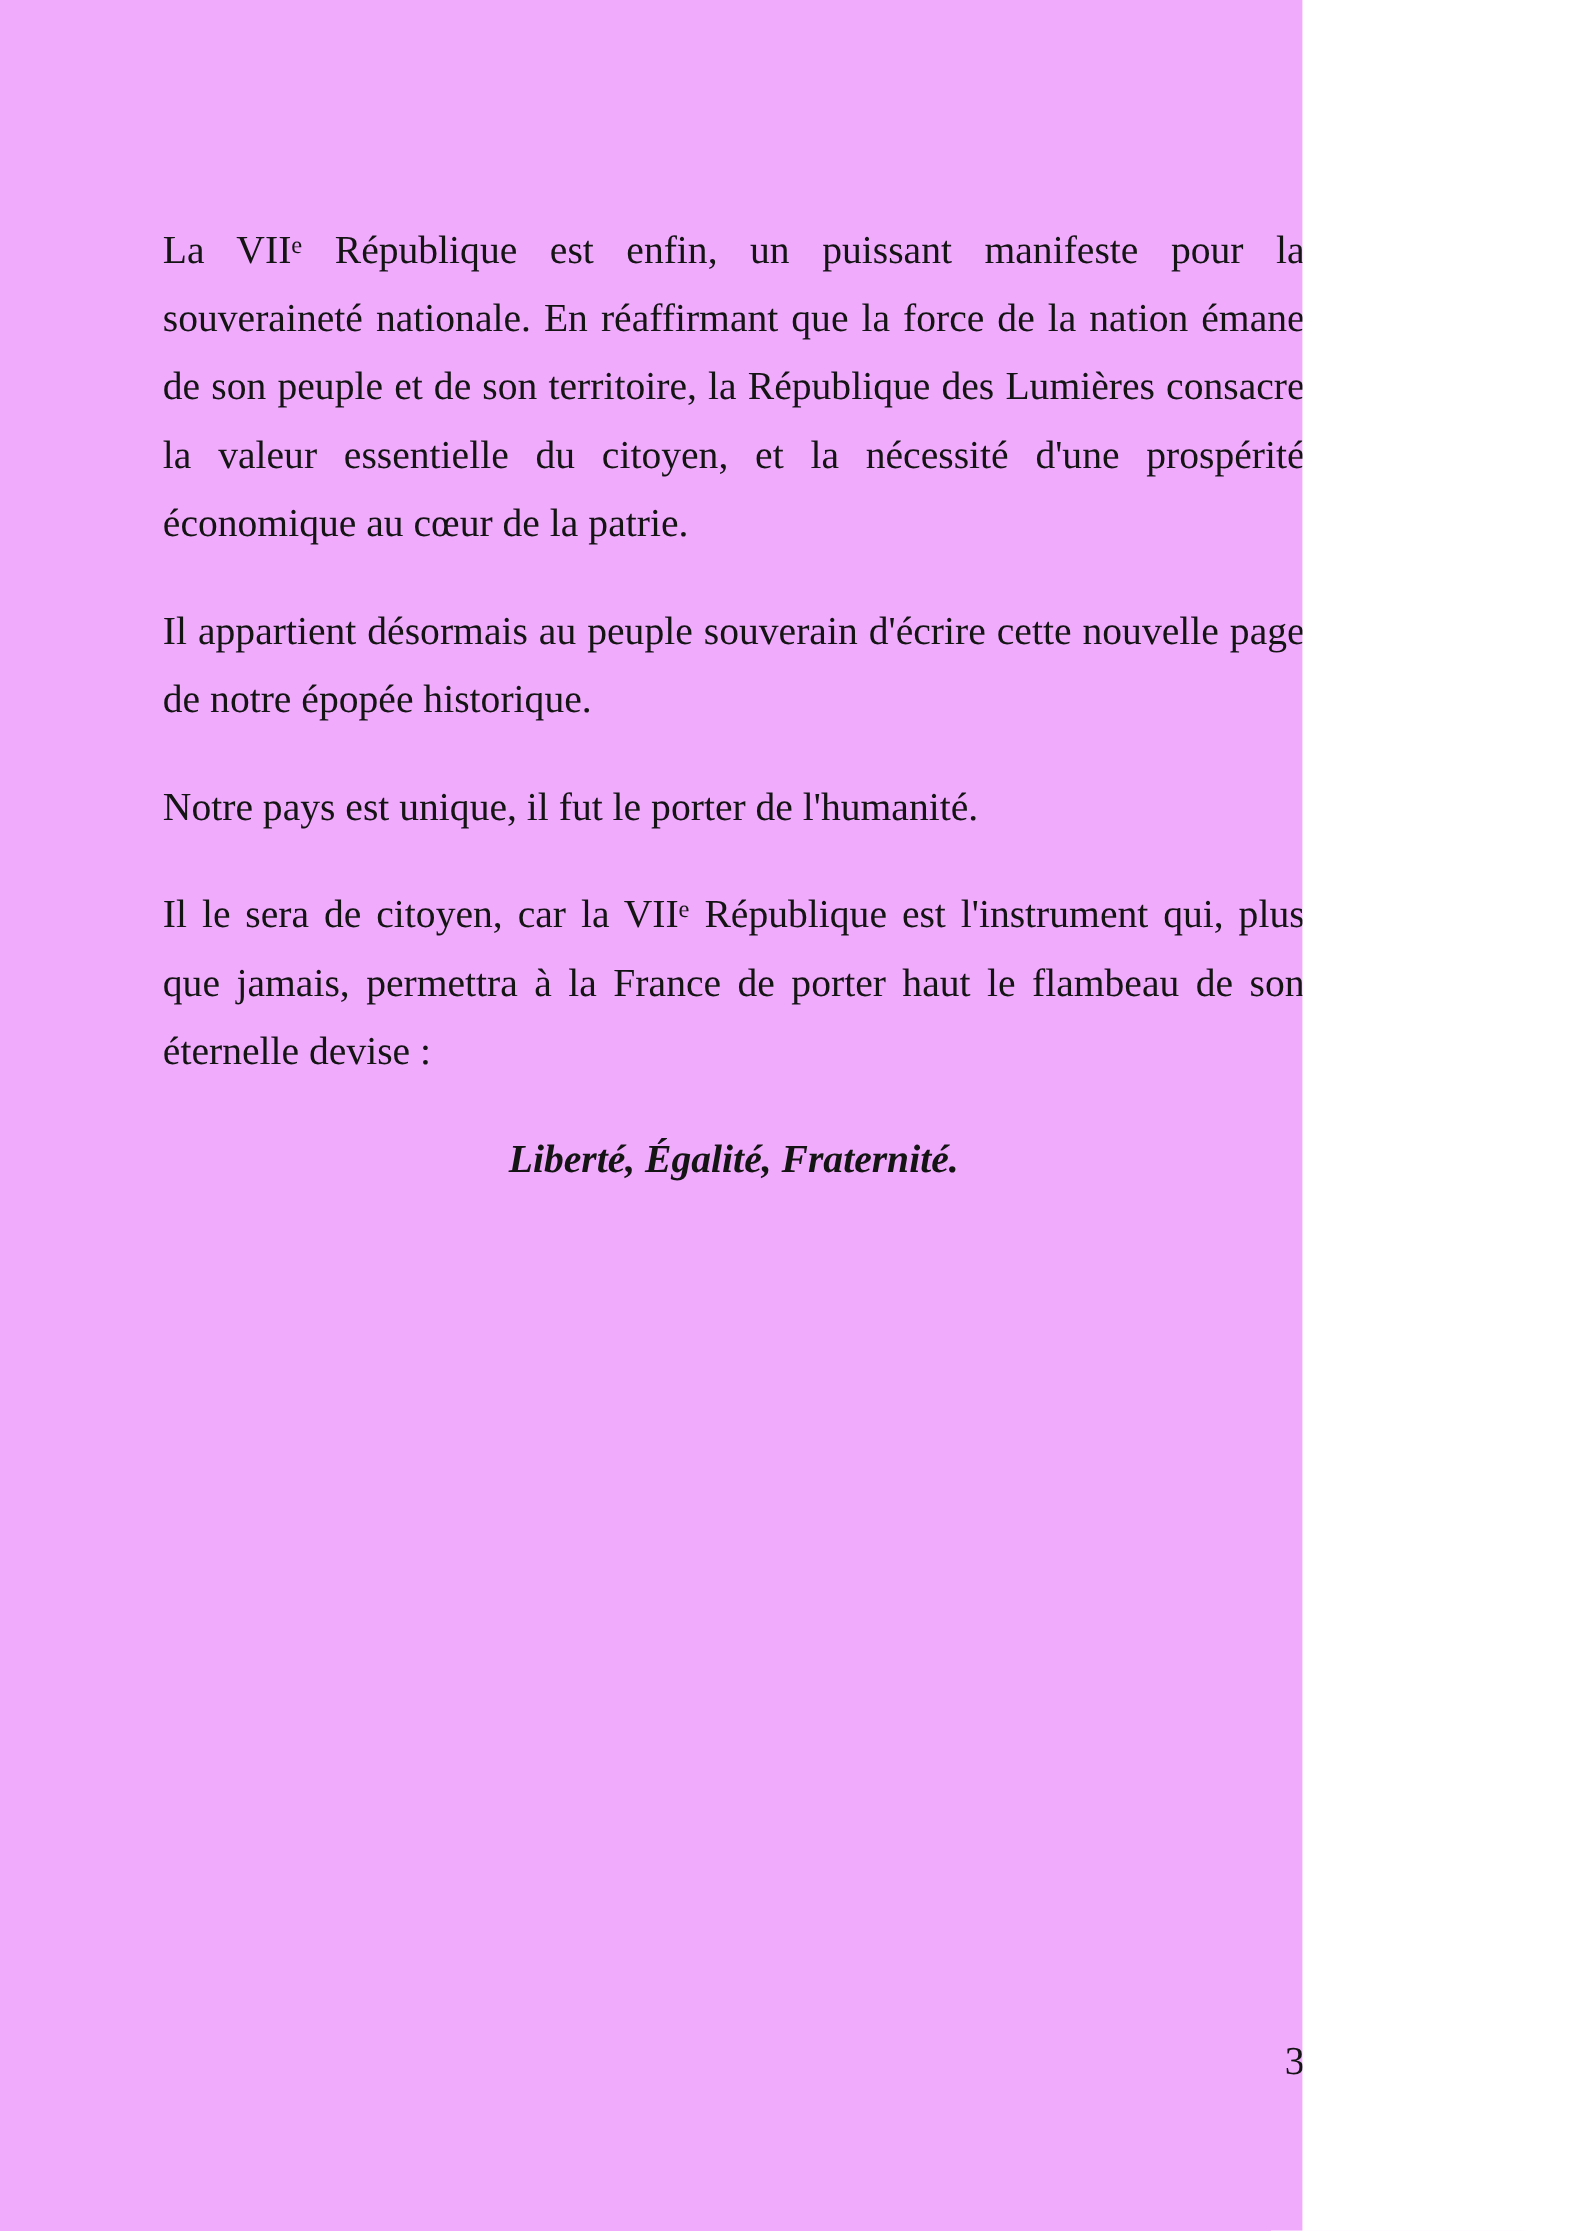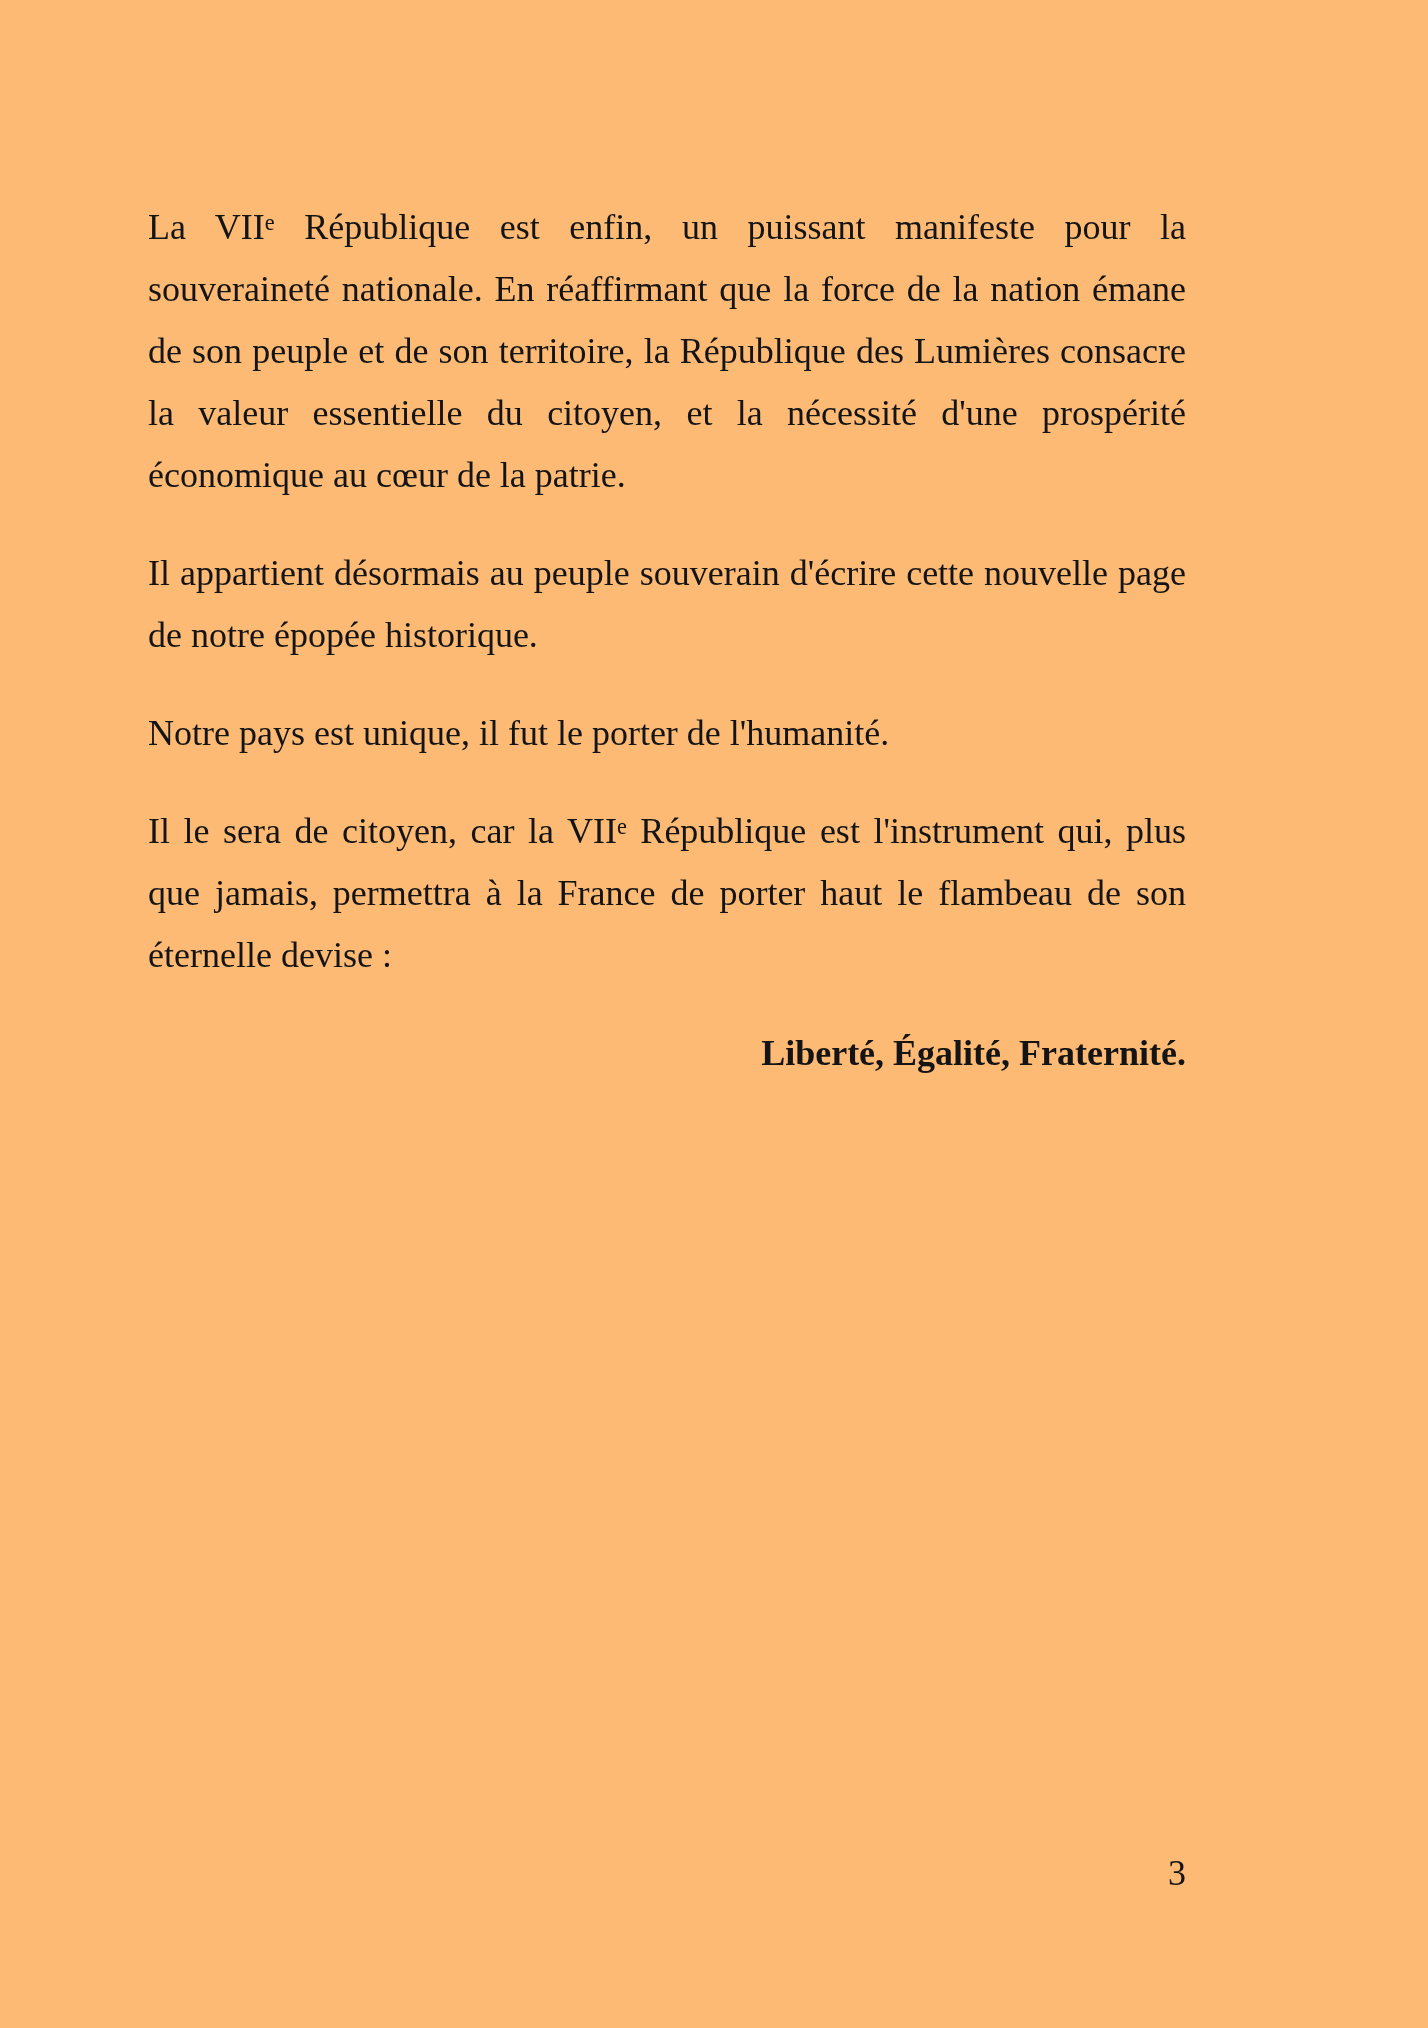--- a/index.html
+++ b/index.html
@@ -2,43 +2,44 @@
 <html lang="fr"><head>
 <meta charset="utf-8">
 <style>
   html, body {
     margin: 0;
     padding: 0;
     background: #ffffff;
   }
   .page {
     position: relative;
-    width: 1428px;
+    width: 1184px;
     height: 2028px;
-    background: #fdba74;
+    background: #f0abfc;
     overflow: hidden;
     font-family: "Liberation Serif", "DejaVu Serif", serif;
     color: #141414;
   }
   .text-block {
     position: absolute;
     left: 148px;
     top: 196px;
     width: 1038px;
   }
   .text-block p {
     margin: 0 0 36px 0;
     font-size: 36px;
     line-height: 62px;
     text-align: justify;
     color: #141414;
   }
   .text-block p.bold-italic {
     font-weight: bold;
-    text-align: right;
+    font-style: italic;
+    text-align: center;
   }
   .text-block .sup {
     font-size: 0.62em;
     position: relative;
     top: -0.42em;
     line-height: 0;
   }
   .page-number {
     position: absolute;
     left: 148px;

